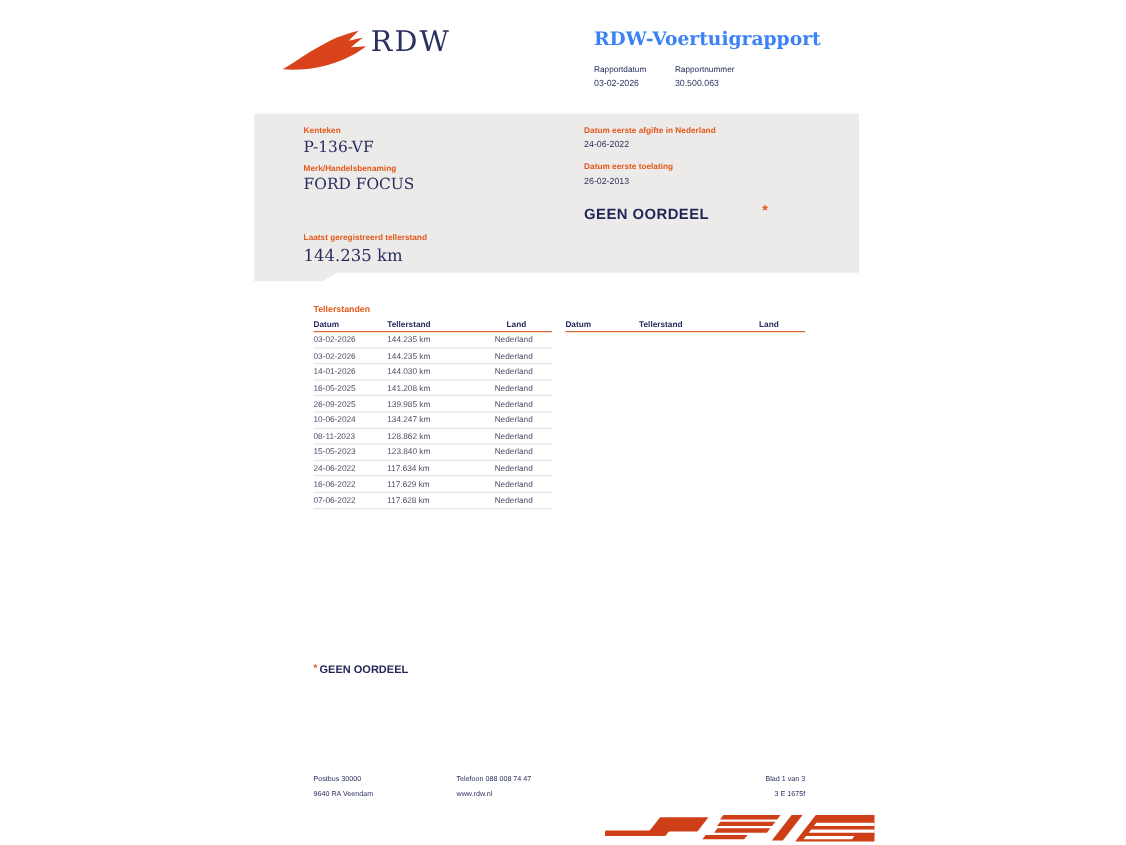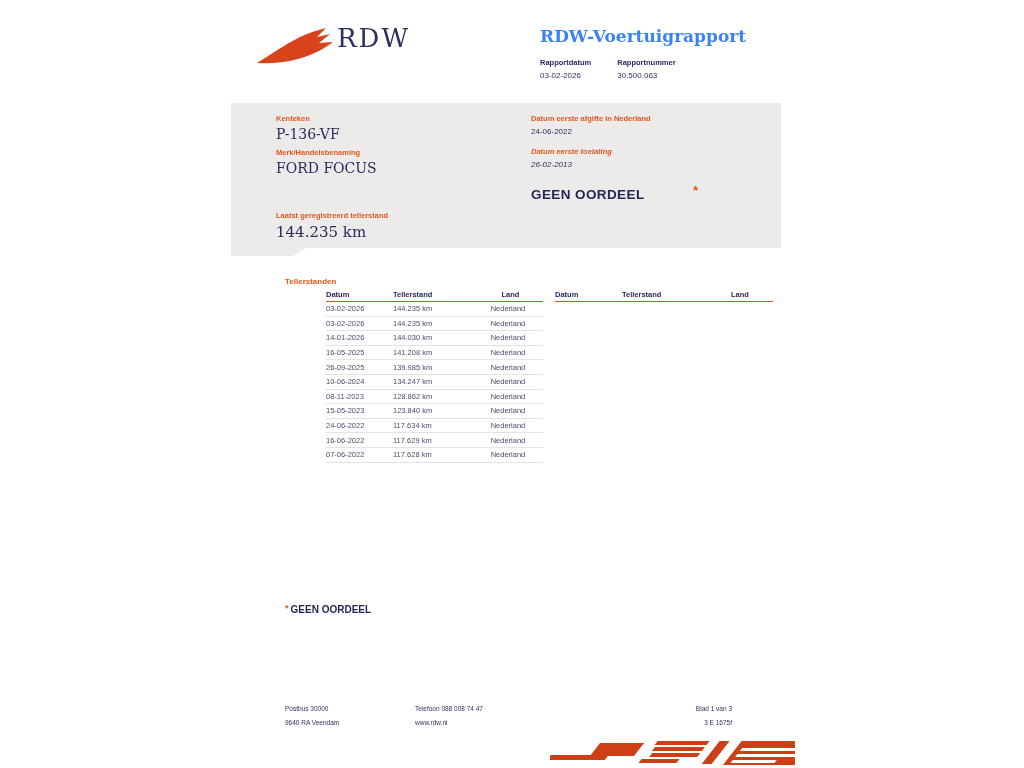--- a/index.html
+++ b/index.html
@@ -12,48 +12,48 @@
   .logo-svg { position:absolute; left:256px; top:26px; width:78px; height:42px; }
   .wordmark {
     position:absolute; left:337px; top:23px;
     font-family:"DejaVu Serif", serif; font-size:26px; color:#2a3160; letter-spacing:2px;
   }
   .report-title {
     position:absolute; left:540px; top:26px;
     font-family:"DejaVu Serif", serif; font-weight:600; font-size:17px; color:#3b82f6;
   }
   .meta { position:absolute; left:540px; top:58px; display:flex; gap:26px; }
-  .meta-label { font-size:7.5px; font-weight:bold; color:#252b5e;text-align:center; }
+  .meta-label { font-size:7.5px; font-weight:normal; color:#252b5e;text-align:center; }
   .meta-value { font-size:8px; color:#2c3260; margin-top:4px; }
   
   .summary-box {
     position:absolute; left:231px; top:103px; width:550px; height:153px;
     background:#edebe9;
     clip-path: polygon(0 0, 100% 0, 100% 145px, 75px 145px, 62px 100%, 0 100%);
   }
   .field { position:absolute; }
   .field-label { font-size:7.5px; font-weight:bold; color:#e2581c; }
   .field-value-big {
     font-family:"DejaVu Serif", serif; font-size:14px; color:#262c5e; margin-top:3px;
   }
   .field-value-xl { font-size:15px; }
   .field-value-sm { font-size:8px; color:#2c3260; margin-top:4px; }
   .f-l1 { left:45px; top:11px; }
   .f-l2 { left:45px; top:45px; }
   .f-l3 { left:45px; top:108px; }
   .f-r1 { left:300px; top:11px; }
-  .f-r2 { left:300px; top:44px;font-style:italic; }
+  .f-r2 { left:300px; top:44px; }
   .verdict {
     position:absolute; left:300px; top:84px;
     font-size:13.5px; font-weight:800; letter-spacing:0.4px; color:#1f2556;
   }
   .verdict-star { position:absolute; left:462px; top:80px; font-size:13px; font-weight:bold; color:#e2581c; }
   
   .section-title { position:absolute; left:285px; top:277px; font-size:8px; font-weight:bold; color:#e2581c; }
-  .odo-table { position:absolute; top:290px;margin-left:41px; }
+  .odo-table { position:absolute; top:290px; }
   .t-left  { left:285px; width:217px; }
   .t-right { left:514px; width:218px; }
   .thead { display:flex; height:12px; border-bottom:1.5px solid #d2591d; }
   .th { font-size:7.5px; font-weight:bold; color:#252b5e; }
   .trow { display:flex; height:14.6px; align-items:center; border-bottom:1px solid #e5e3e1; }
   .td { font-size:7.5px; color:#4a4e68; }
   .c-date { width:67px; }
   .c-km   { width:85px; }
   .c-land { flex:1; text-align:center; }
   .trow .c-land { padding-right:5px; }

